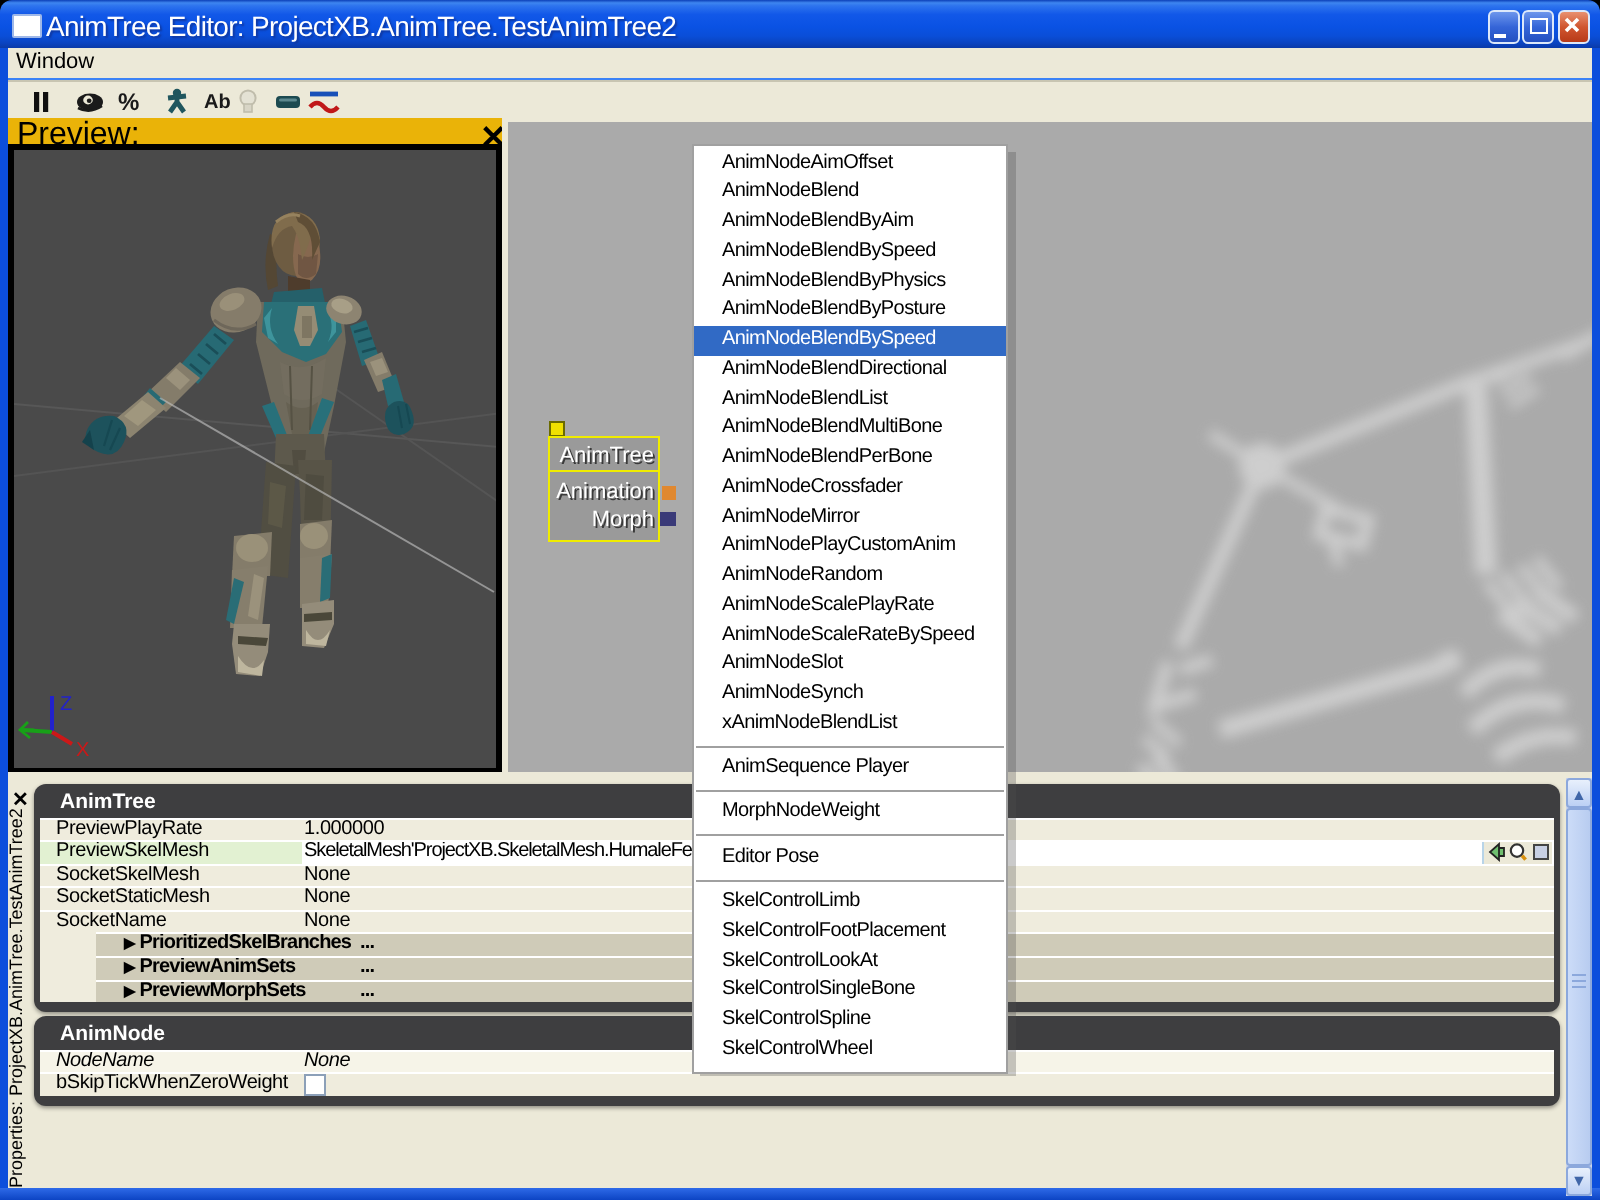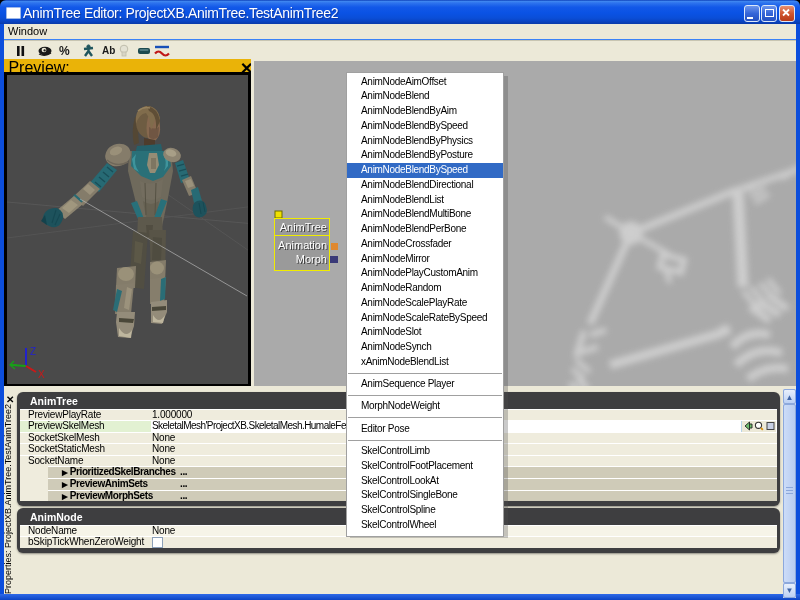--- a/index.html
+++ b/index.html
@@ -317,21 +317,21 @@
           <span class="lbl"><span style="font-size:7.5px;">▶</span> PreviewMorphSets</span>
           <span class="val">...</span>
         </div>
       </div>
       <div style="height:5px;"></div>
     </div>
 
     <div class="catbox" style="top:122px;">
       <div class="cathdr">AnimNode</div>
       <div class="catbody">
-        <div class="prow" style="background:#F6F4E8;">
+        <div class="prow" style="background:#F6F4E8;font-style:italic;">
           <span class="lbl">NodeName</span>
           <span class="val">None</span>
         </div>
         <div class="prow">
           <span class="lbl">bSkipTickWhenZeroWeight</span>
           <span style="position:absolute;left:132px;top:0px;width:9px;height:9px;background:#fff;border:1px solid #8CA0B8;"></span>
         </div>
       </div>
       <div style="height:5px;"></div>
     </div>

